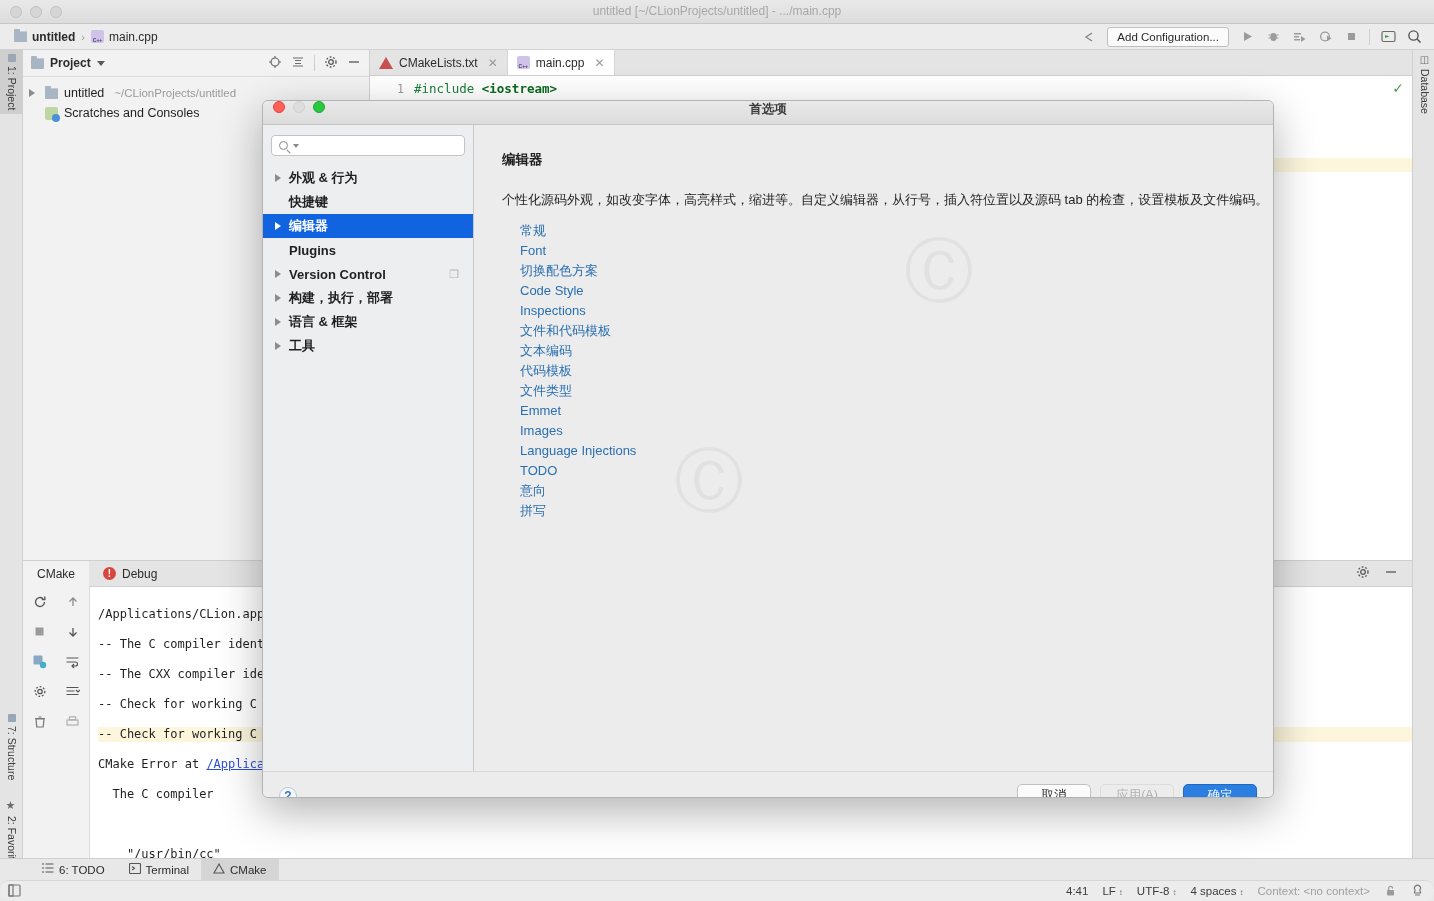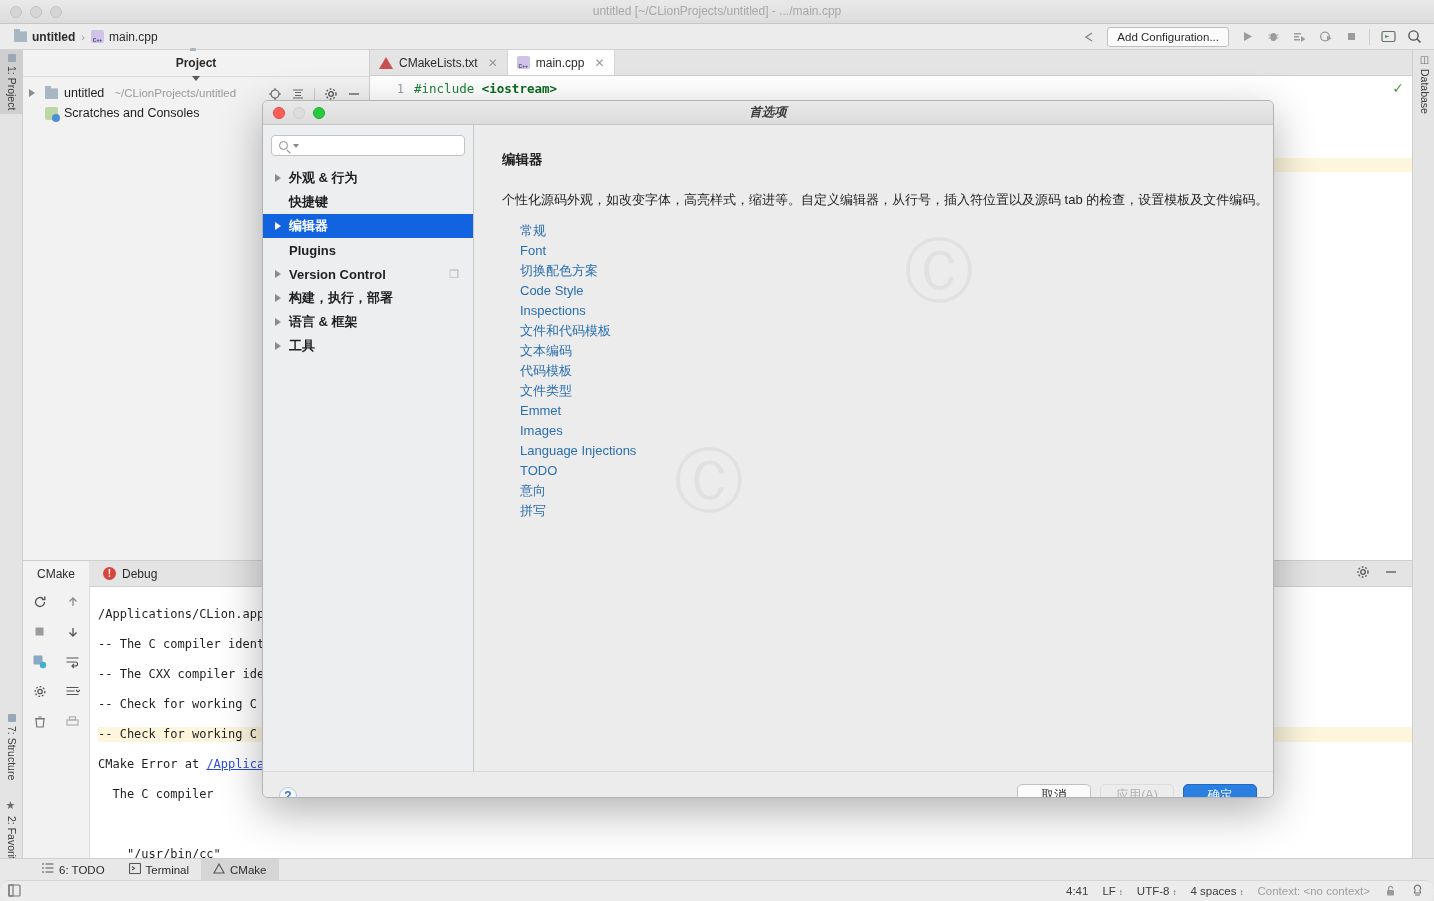--- a/index.html
+++ b/index.html
@@ -76,21 +76,21 @@
     background:#e4e4e4; border-left:1px solid #cfcfcf;
   }
 
   
   .projpanel {
     position:absolute; left:23px; top:50px; width:347px; height:510px;
     background:#f2f2f2; border-right:1px solid #cfcfcf;
   }
   .proj-head {
     height:27px; display:flex; align-items:center; padding:0 8px;
-    border-bottom:1px solid #dcdcdc; gap:6px;flex-direction:column;
+    border-bottom:1px solid #dcdcdc; gap:6px;
   }
   .proj-title { font-size:12px; color:#2b2b2b; font-weight:bold;}
   .caret-dn { width:0;height:0;border-left:4px solid transparent;border-right:4px solid transparent;border-top:5px solid #5a5a5a; }
   .proj-head-icons { margin-left:auto; display:flex; align-items:center; gap:9px; color:#6b6b6b; }
   .tree { padding:6px 0 0 0; }
   .trow { height:20px; display:flex; align-items:center; font-size:12.5px; color:#1f1f1f; padding-left:22px; gap:6px; }
   .tarrow { position:absolute; margin-left:-16px; width:0;height:0;
     border-top:4px solid transparent;border-bottom:4px solid transparent;border-left:6px solid #8b8b8b; }
   .tpath { color:#9a9a9a; font-size:11.5px; margin-left:4px; }
   .ic-scratch { width:13px;height:13px;border-radius:2px;background:#bcd6a4;position:relative;}
@@ -164,21 +164,21 @@
 
   
   .dlg {
     position:absolute; left:262px; top:100px; width:1012px; height:698px;
     background:#ececec; border:1px solid #b3b3b3; border-radius:6px;
     box-shadow: 0 14px 44px rgba(0,0,0,0.30);
     overflow:hidden;
   }
   .dlg-title {
     height:24px; background:linear-gradient(#e9e9e9,#dcdcdc); border-bottom:1px solid #c6c6c6;
-    display:flex; align-items:center; position:relative;font-style:italic;
+    display:flex; position:relative;
   }
   .dlg-title .txt { position:absolute; left:0; right:0; text-align:center; font-size:12.5px; color:#3c3c3c; font-weight:bold;}
   .dlg-traffic { display:flex; gap:8px; margin-left:10px; z-index:2;}
   .d-red { width:12px;height:12px;border-radius:50%;background:#ff5f57;border:1px solid #e0443e;}
   .d-yel { width:12px;height:12px;border-radius:50%;background:#dddddd;border:1px solid #cfcfcf;}
   .d-grn { width:12px;height:12px;border-radius:50%;background:#28c840;border:1px solid #1dab2f;}
 
   .dlg-body { display:flex; height:646px; }
   .dlg-left { width:211px; background:#edeef0; border-right:1px solid #c9c9c9; }
   .srchwrap { padding:10px 8px 6px 8px; }

